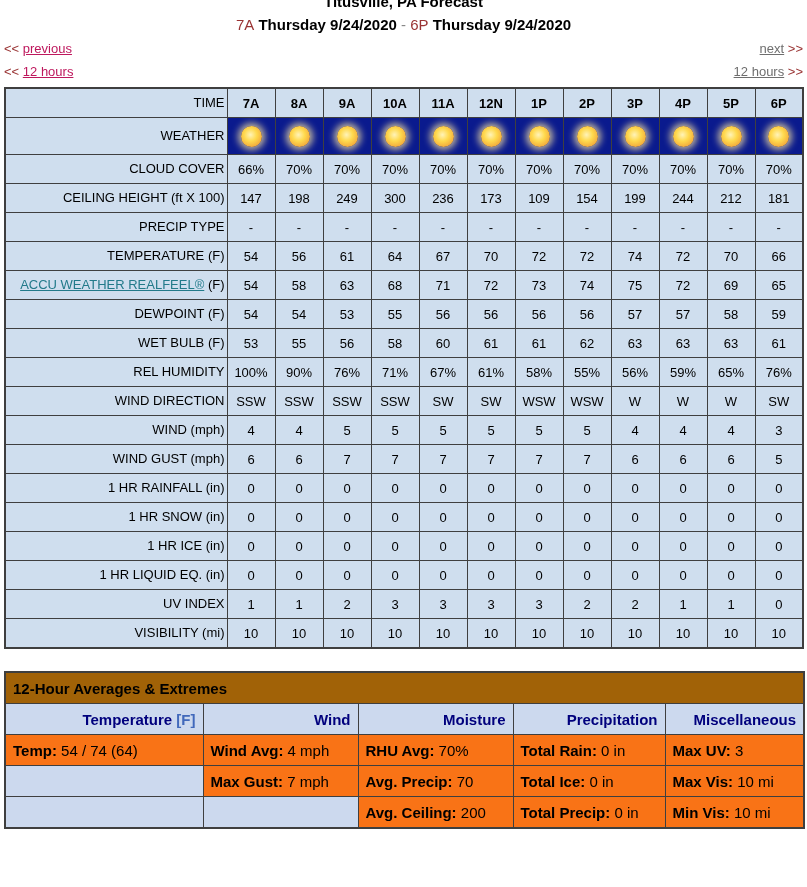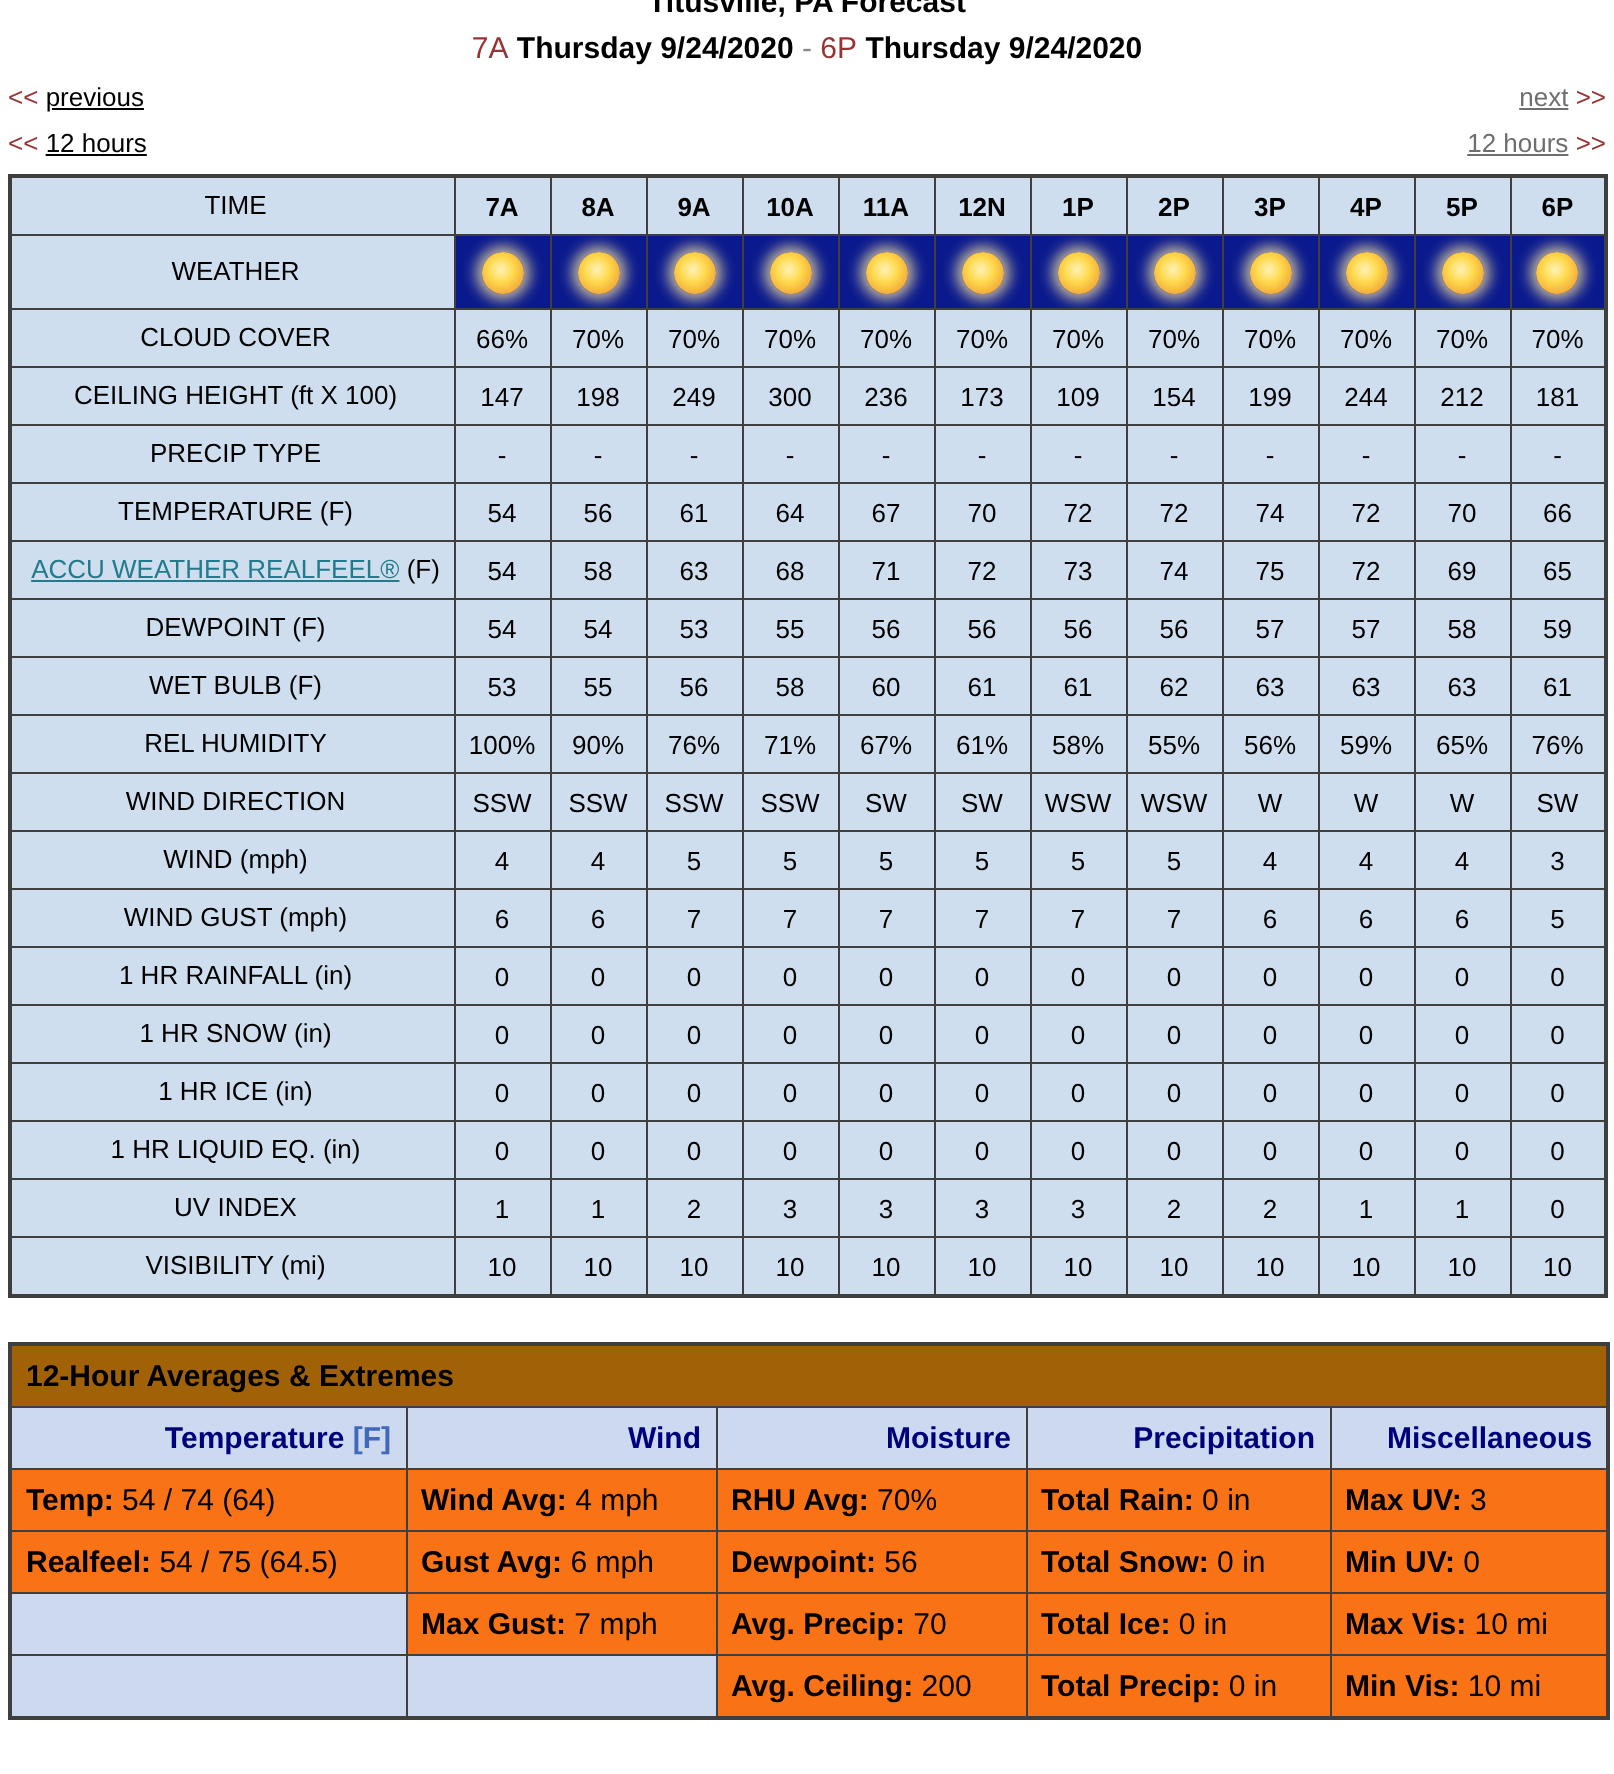--- a/index.html
+++ b/index.html
@@ -16,35 +16,35 @@
     margin-top:-7px; 
     padding-top:0;
   }
   .date-line{text-align:center;font-weight:bold;font-size:15px;margin-top:6px;}
   .time-red{color:#993333;font-weight:normal;}
   .date-sep{color:#888888;font-weight:normal;}
 
   .nav-row{display:flex;justify-content:space-between;align-items:center;
     font-size:13px;margin-top:9px;line-height:14px;}
   .arrows{color:#993333;text-decoration:none;}
-  .link-teal{color:#000000;text-decoration:underline;cursor:pointer;}
+  .link-teal{color:#be185d;text-decoration:underline;cursor:pointer;}
   .link-gray{color:#6e6e6e;text-decoration:underline;cursor:pointer;}
 
   
   table.forecast{
     border-collapse:collapse;width:799px;margin-top:8px;
     border:2px solid #3f3f3f;table-layout:fixed;
   }
   .forecast td{
     border:1px solid #3f3f3f;background:#cfdeee;
     text-align:center;font-size:13px;height:28px;padding:0 2px;
     overflow:hidden;
   }
   .forecast td.label{
-    text-align:center;padding-left:5px;line-height:1.55;
+    text-align:right;padding-left:5px;line-height:1.55;
   }
   .forecast td.timehdr{font-weight:bold;}
   .forecast tr.weather-row td.wx{background:#0a1a8e;height:36px;}
   .sun{
     display:inline-block;width:21px;height:21px;border-radius:50%;
     background:radial-gradient(circle at 45% 42%, #fff3b8 0%, #ffd94d 38%, #f2a93b 75%, #df9a2c 100%);
     box-shadow:0 0 7px 3px rgba(255,235,160,0.75);
     vertical-align:middle;
   }
   .cell-link{color:#227a8a;text-decoration:underline;cursor:pointer;}
@@ -418,27 +418,20 @@
     </tbody>
     <tbody id="summary-body">
         <tr>
           <td class="filled"><b>Temp:</b> 54 / 74 (64)</td>
           <td class="filled"><b>Wind Avg:</b> 4 mph</td>
           <td class="filled"><b>RHU Avg:</b> 70%</td>
           <td class="filled"><b>Total Rain:</b> 0 in</td>
           <td class="filled"><b>Max UV:</b> 3</td>
         </tr>
         <tr>
-          <td class="filled"><b>Realfeel:</b> 54 / 75 (64.5)</td>
-          <td class="filled"><b>Gust Avg:</b> 6 mph</td>
-          <td class="filled"><b>Dewpoint:</b> 56</td>
-          <td class="filled"><b>Total Snow:</b> 0 in</td>
-          <td class="filled"><b>Min UV:</b> 0</td>
-        </tr>
-        <tr>
           <td class="empty"></td>
           <td class="filled"><b>Max Gust:</b> 7 mph</td>
           <td class="filled"><b>Avg. Precip:</b> 70</td>
           <td class="filled"><b>Total Ice:</b> 0 in</td>
           <td class="filled"><b>Max Vis:</b> 10 mi</td>
         </tr>
         <tr>
           <td class="empty"></td>
           <td class="empty"></td>
           <td class="filled"><b>Avg. Ceiling:</b> 200</td>

